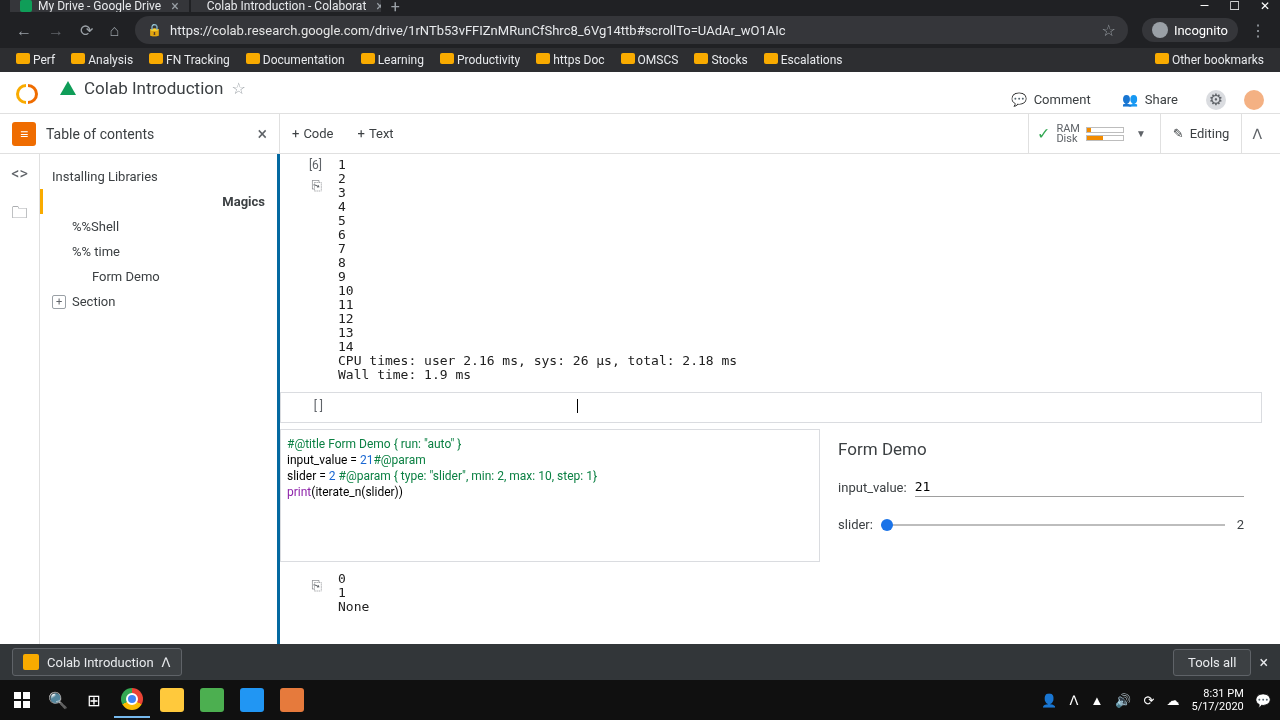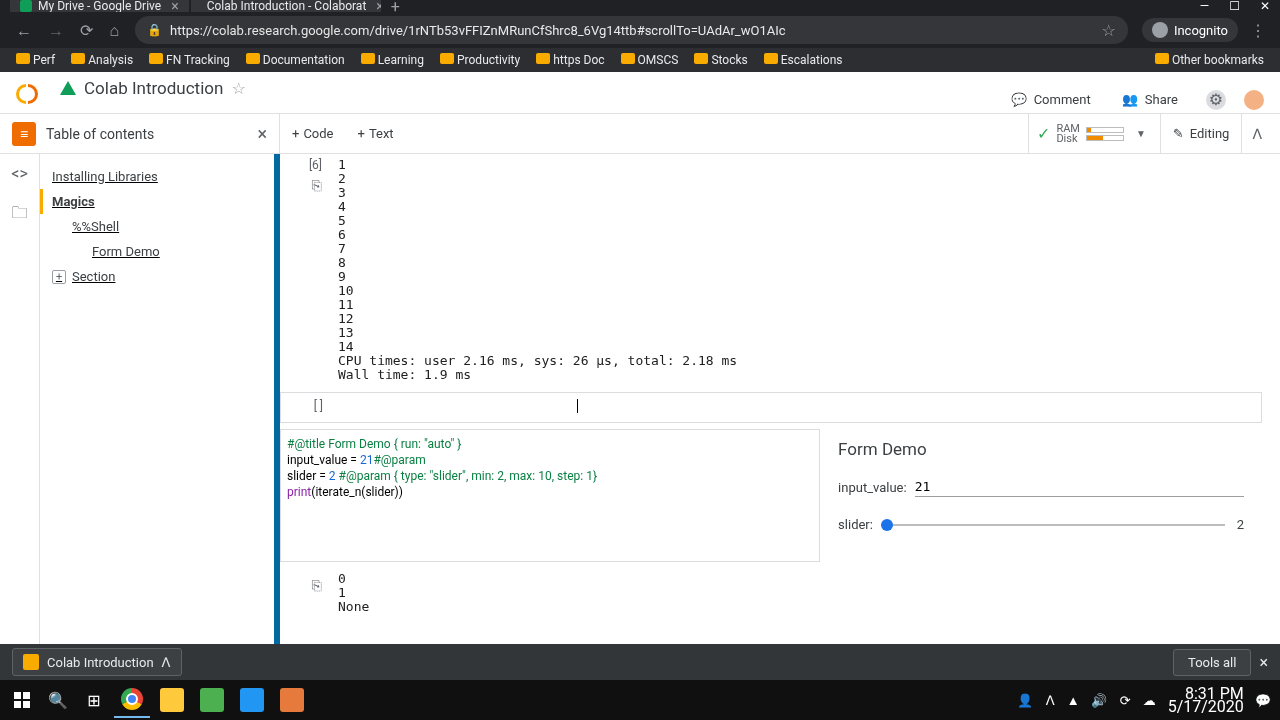--- a/index.html
+++ b/index.html
@@ -66,27 +66,27 @@
 .resource-bar-fill { height: 100%; background: #f28b00; }
 .dropdown-arrow { font-size: 10px; color: #5f6368; padding: 0 6px; }
 .editing-btn { display: flex; align-items: center; gap: 6px; padding: 0 12px; font-size: 13px; color: #3c4043; border-left: 1px solid #e0e0e0; height: 100%; }
 .collapse-btn { padding: 0 10px; font-size: 14px; color: #5f6368; border-left: 1px solid #e0e0e0; height: 100%; display: flex; align-items: center; }
 
 
 .main-layout { display: flex; height: 493px; }
 .left-rail { width: 40px; border-right: 1px solid #e0e0e0; background: #fff; padding-top: 10px; display: flex; flex-direction: column; align-items: center; gap: 18px; }
 .rail-icon { color: #5f6368; font-size: 16px; cursor: pointer; }
 
-.toc-panel { width: 240px; border-right: 6px solid #0369a1; padding: 10px 0; font-size: 13px; overflow-y: auto; text-decoration: underline; }
+.toc-panel { width: 240px; border-right: 3px solid #0369a1; padding: 10px 0; font-size: 13px; overflow-y: auto; }
 .toc-item { padding: 5px 12px; color: #3c4043; cursor: pointer; display: flex; align-items: center; gap: 6px; }
 .toc-item.depth1 { padding-left: 12px; }
 .toc-item.depth2 { padding-left: 12px; }
 .toc-item.depth3 { padding-left: 32px; }
 .toc-item.depth4 { padding-left: 52px; }
-.toc-item.active { font-weight: bold; border-left: 3px solid #f9ab00; padding-left: 9px; }
+.toc-item.active { font-weight: bold; border-left: 3px solid #f9ab00; padding-left: 9px; justify-content: flex-end; }
 .toc-expand { width: 14px; height: 14px; border: 1px solid #9aa0a6; display: flex; align-items: center; justify-content: center; font-size: 11px; color: #5f6368; border-radius: 2px; }
 
 .notebook-area { flex: 1; overflow-y: auto; background: #fff; padding-bottom: 20px; }
 
 
 .cell { display: flex; margin: 0; }
 .cell-gutter { width: 50px; text-align: right; padding-right: 8px; padding-top: 4px; font-family: monospace; font-size: 12px; color: #5f6368; }
 .run-icon { font-size: 13px; margin-top: 6px; display: block; }
 .cell-content { flex: 1; padding: 4px 8px; }
 .code-output { font-family: monospace; font-size: 13px; color: #212121; line-height: 14px; white-space: pre; }
@@ -130,21 +130,21 @@
 .task-icon.chrome { border-bottom: 2px solid #76b9ed; }
 .app-sq { width: 24px; height: 24px; border-radius: 3px; }
 .app-sq.explorer { background: #ffc93c; }
 .app-sq.green { background: #4caf50; }
 .app-sq.blue { background: #2196f3; }
 .app-sq.red { background: #e67a3c; }
 .chrome-circle { width: 22px; height: 22px; border-radius: 50%; background: conic-gradient(#ea4335 0 120deg, #fbbc04 120deg 240deg, #34a853 240deg 360deg); position: relative; }
 .chrome-circle::after { content:''; position:absolute; top:5px; left:5px; width:12px; height:12px; background:#4285f4; border-radius:50%; border:2px solid #fff; box-sizing:border-box; }
 .taskbar-spacer { flex: 1; }
 .systray { display: flex; align-items: center; gap: 12px; color: #fff; font-size: 12px; padding-right: 4px; }
-.systray .time-block { text-align: right; font-size: 16px; line-height: 13px; }
+.systray .time-block { text-align: right; font-size: 11px; line-height: 13px; }
 .tray-icon { font-size: 13px; }
 </style>
 </head>
 <body>
 
 <div class="browser-top">
   <div class="tab-bar">
     <div class="browser-tab">
       <span class="tab-icon"></span>
       <span>My Drive - Google Drive</span>
@@ -298,20 +298,23 @@
   </div>
   <div class="toc-panel">
     <div class="toc-item depth1">
         <span>Installing Libraries</span>
       </div>
     <div class="toc-item depth2 active">
         <span>Magics</span>
       </div>
     <div class="toc-item depth3">
         <span>%%Shell</span>
+      </div>
+    <div class="toc-item depth3">
+        <span>%% time</span>
       </div>
     <div class="toc-item depth4">
         <span>Form Demo</span>
       </div>
     <div class="toc-item depth2">
         <span class="toc-expand">+</span>
         <span>Section</span>
       </div>
   </div>
   <div class="notebook-area">

